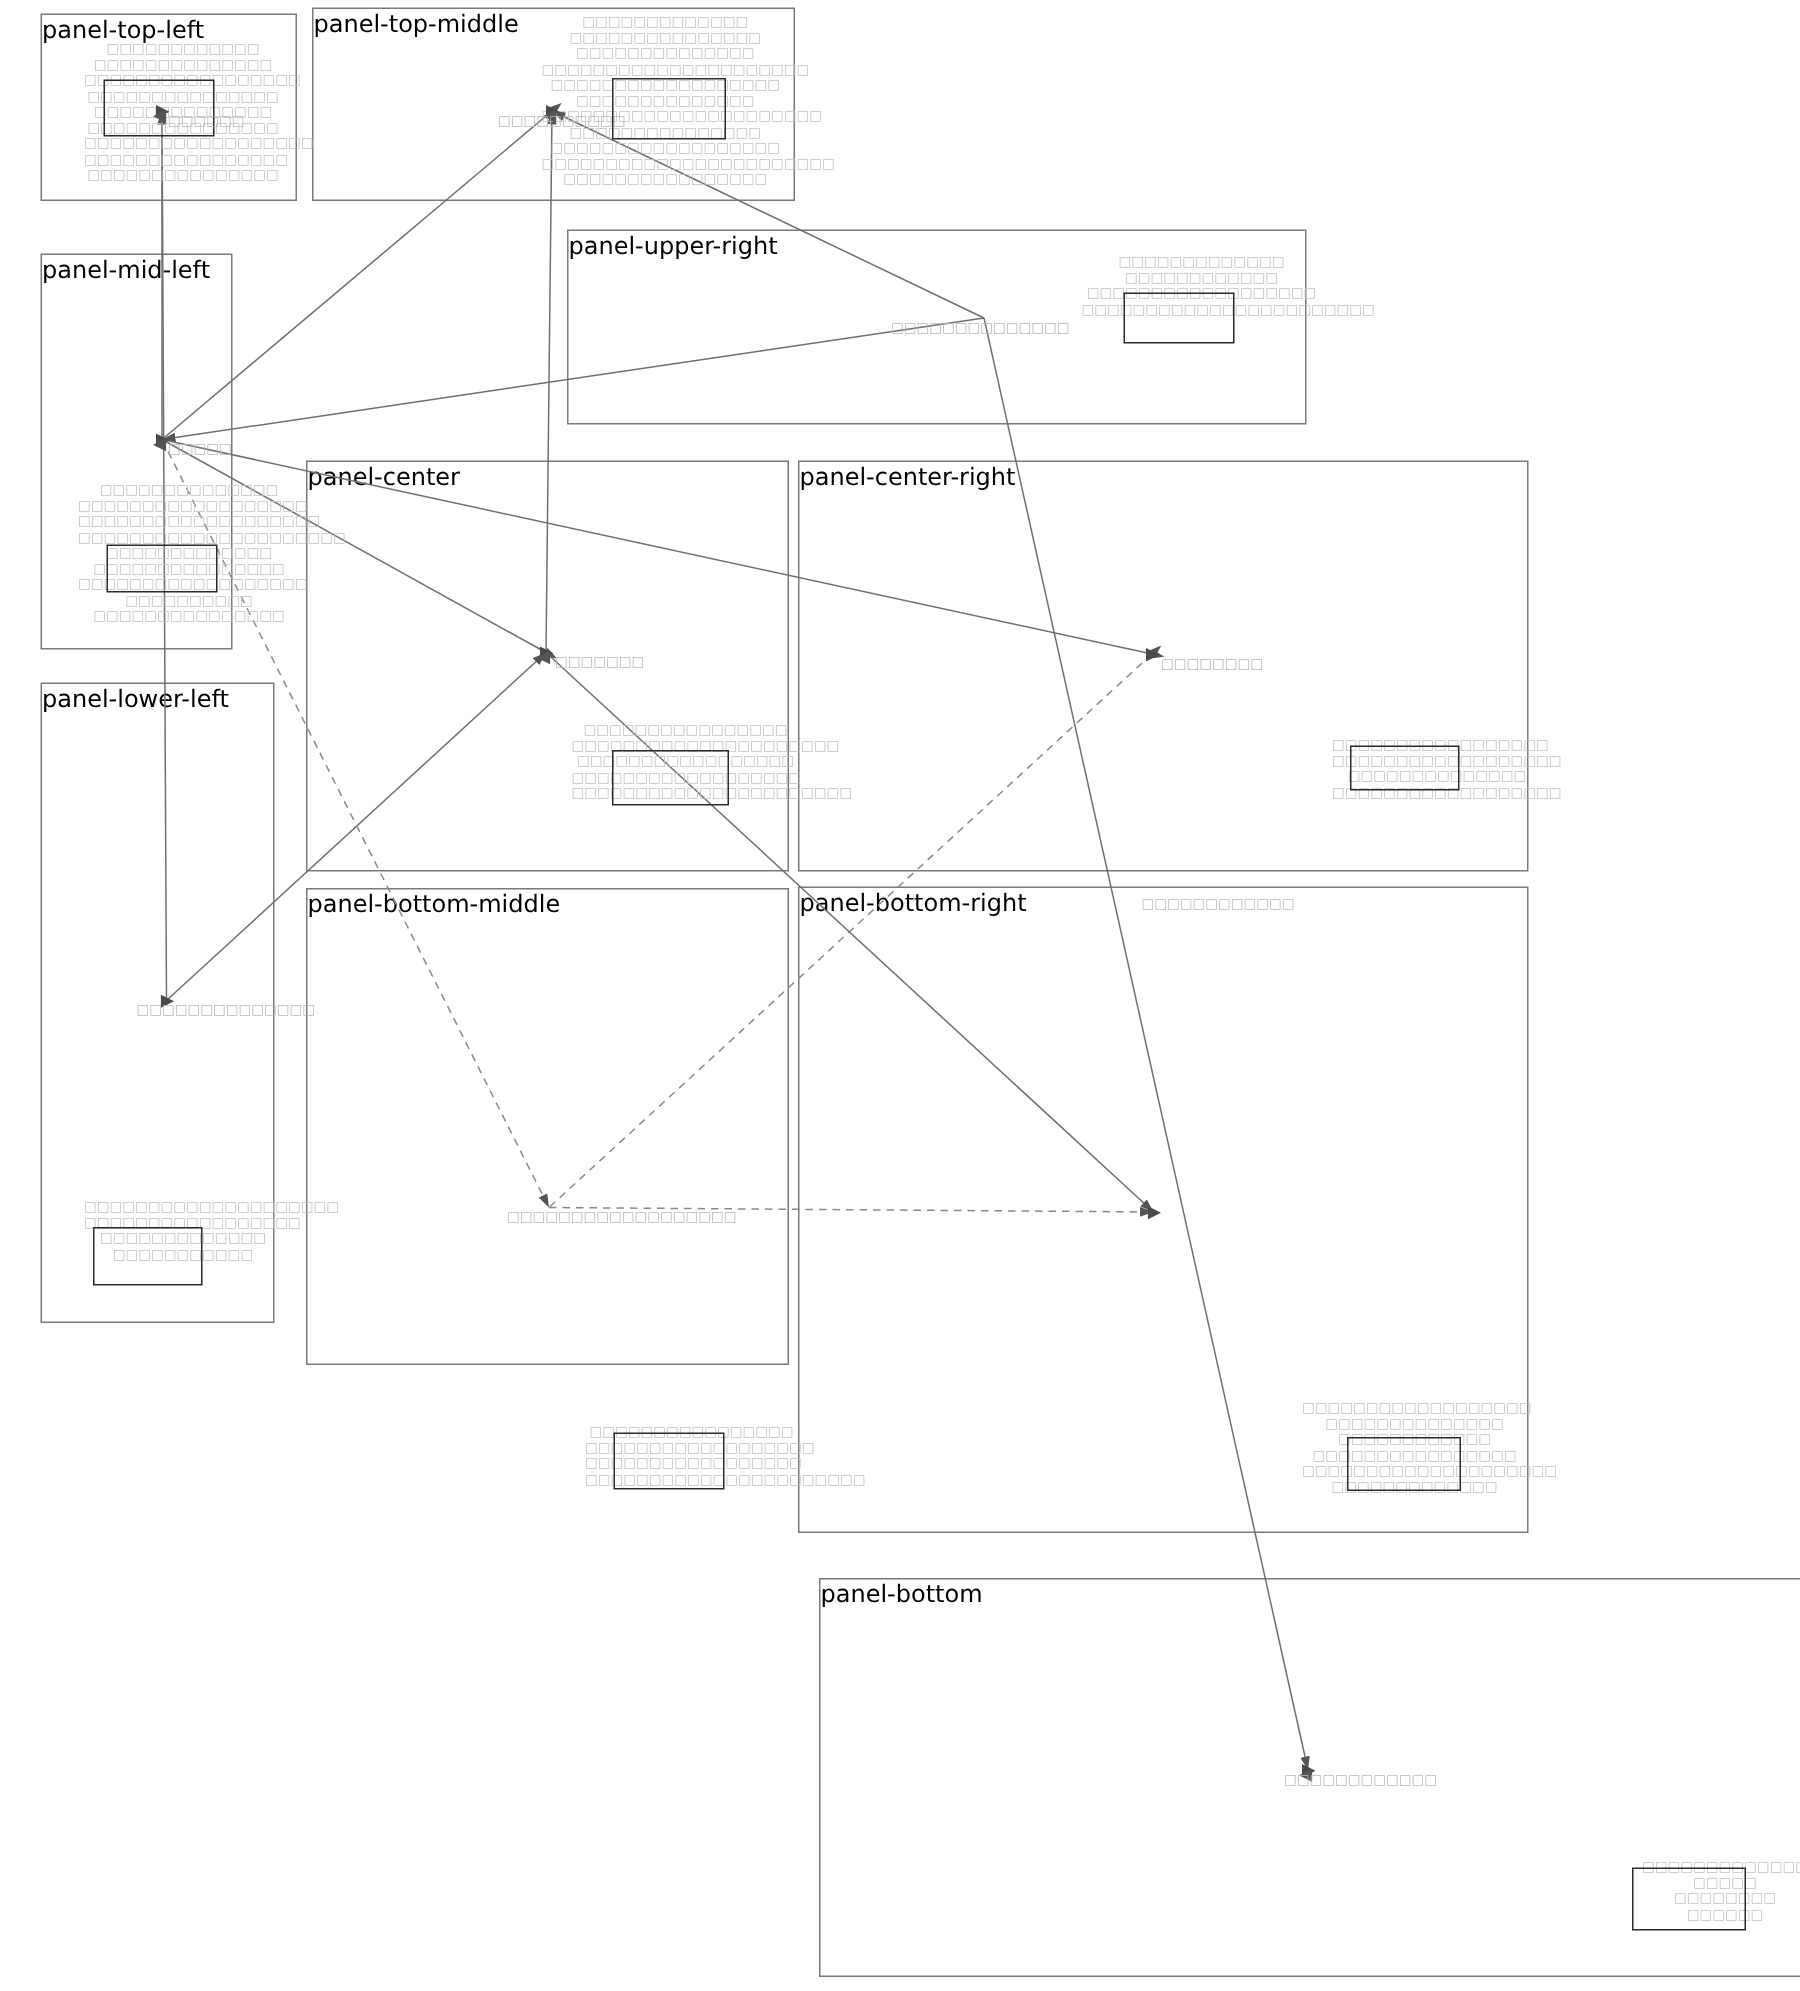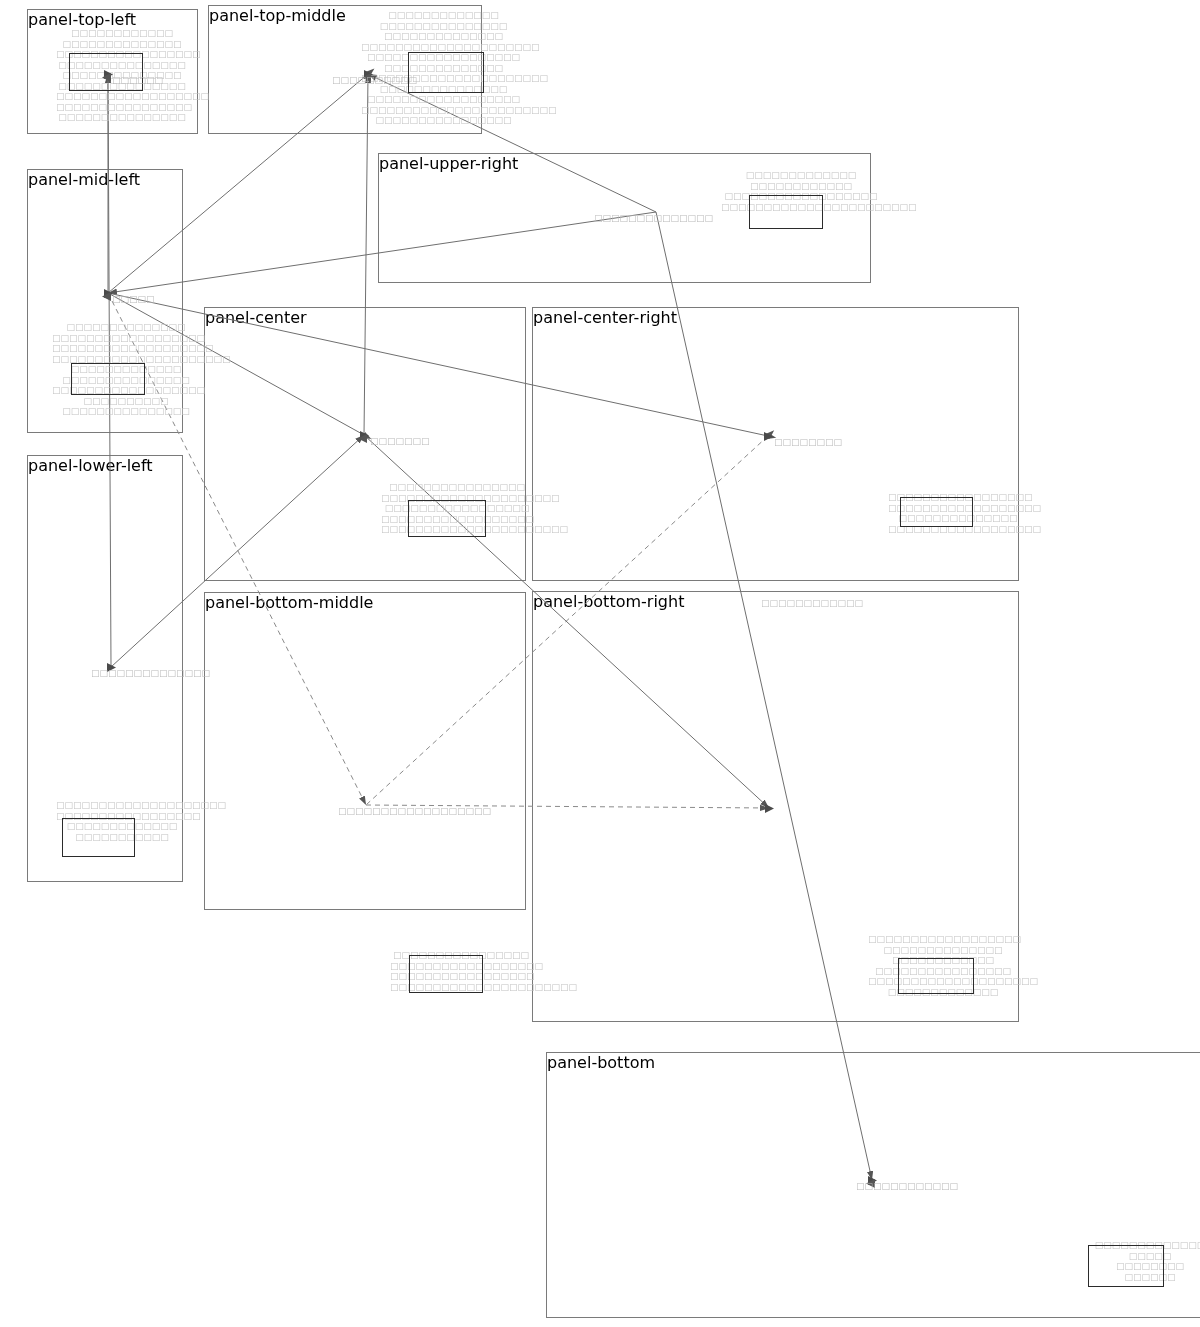--- a/index.html
+++ b/index.html
@@ -43,23 +43,23 @@
     position:absolute;color:#bdbdbd;font-size:9px;line-height:10px;white-space:nowrap;
   }
 </style>
 </head>
 <body>
 
 <div id="stage">
 
   <div id="panels-layer">
       <div class="panel" style="left: 11px; top: 9px; width: 171px; height: 125px;">panel-top-left</div>
-      <div class="panel" style="left: 192px; top: 5px; width: 274px; height: 129px;">panel-top-middle</div>
+      <div class="panel" style="left: 192px; top: 5px; width: 322px; height: 129px;">panel-top-middle</div>
       <div class="panel" style="left: 362px; top: 153px; width: 493px; height: 130px;">panel-upper-right</div>
-      <div class="panel" style="left: 11px; top: 169px; width: 156px; height: 264px;">panel-mid-left</div>
+      <div class="panel" style="left: 11px; top: 169px; width: 128px; height: 264px;">panel-mid-left</div>
       <div class="panel" style="left: 188px; top: 307px; width: 322px; height: 274px;">panel-center</div>
       <div class="panel" style="left: 516px; top: 307px; width: 487px; height: 274px;">panel-center-right</div>
       <div class="panel" style="left: 11px; top: 455px; width: 156px; height: 427px;">panel-lower-left</div>
       <div class="panel" style="left: 188px; top: 592px; width: 322px; height: 318px;">panel-bottom-middle</div>
       <div class="panel" style="left: 516px; top: 591px; width: 487px; height: 431px;">panel-bottom-right</div>
       <div class="panel" style="left: 530px; top: 1052px; width: 660px; height: 266px;">panel-bottom</div>
     </div>
 
   <svg id="edges" viewBox="0 0 1200 1327" xmlns="http://www.w3.org/2000/svg">
     <defs>

